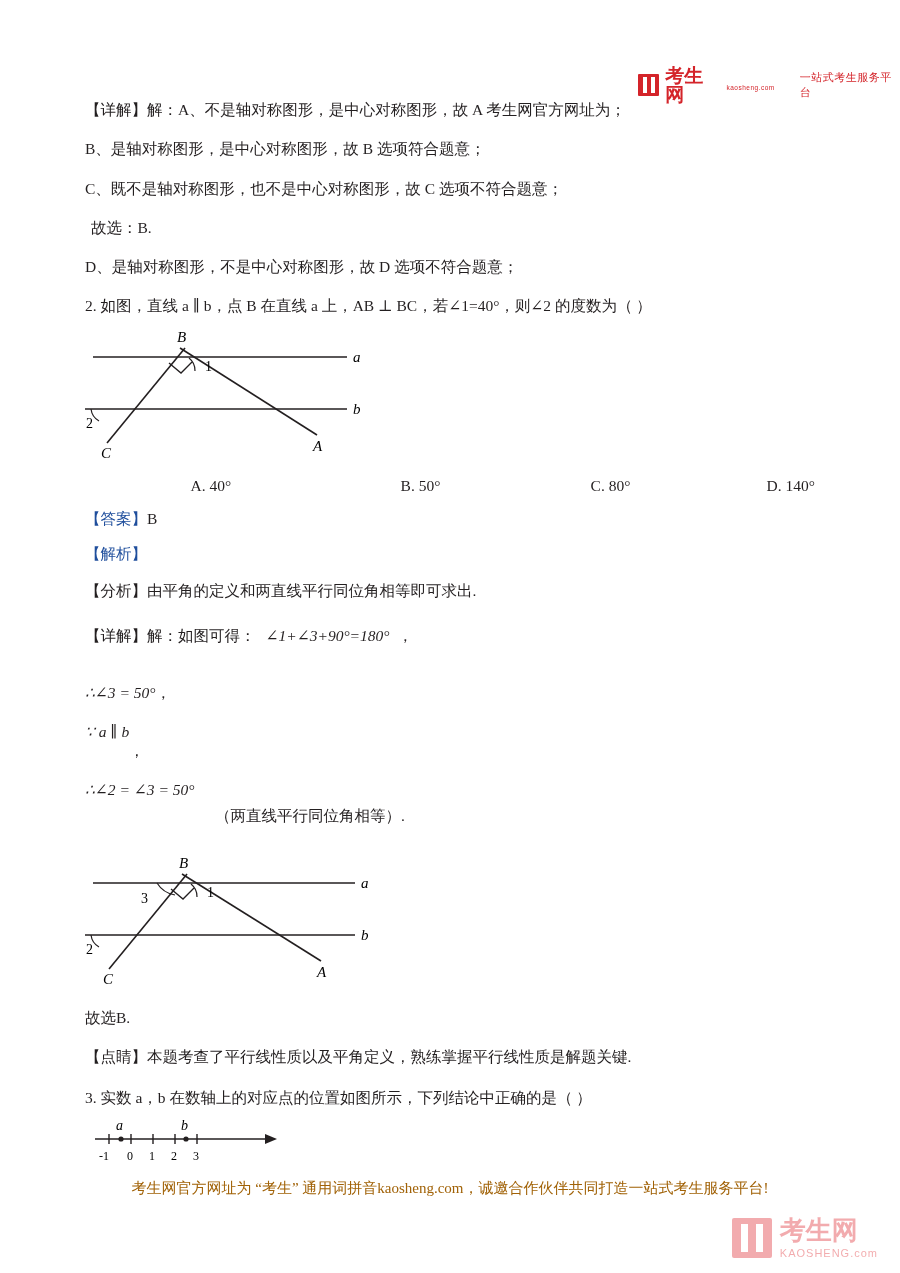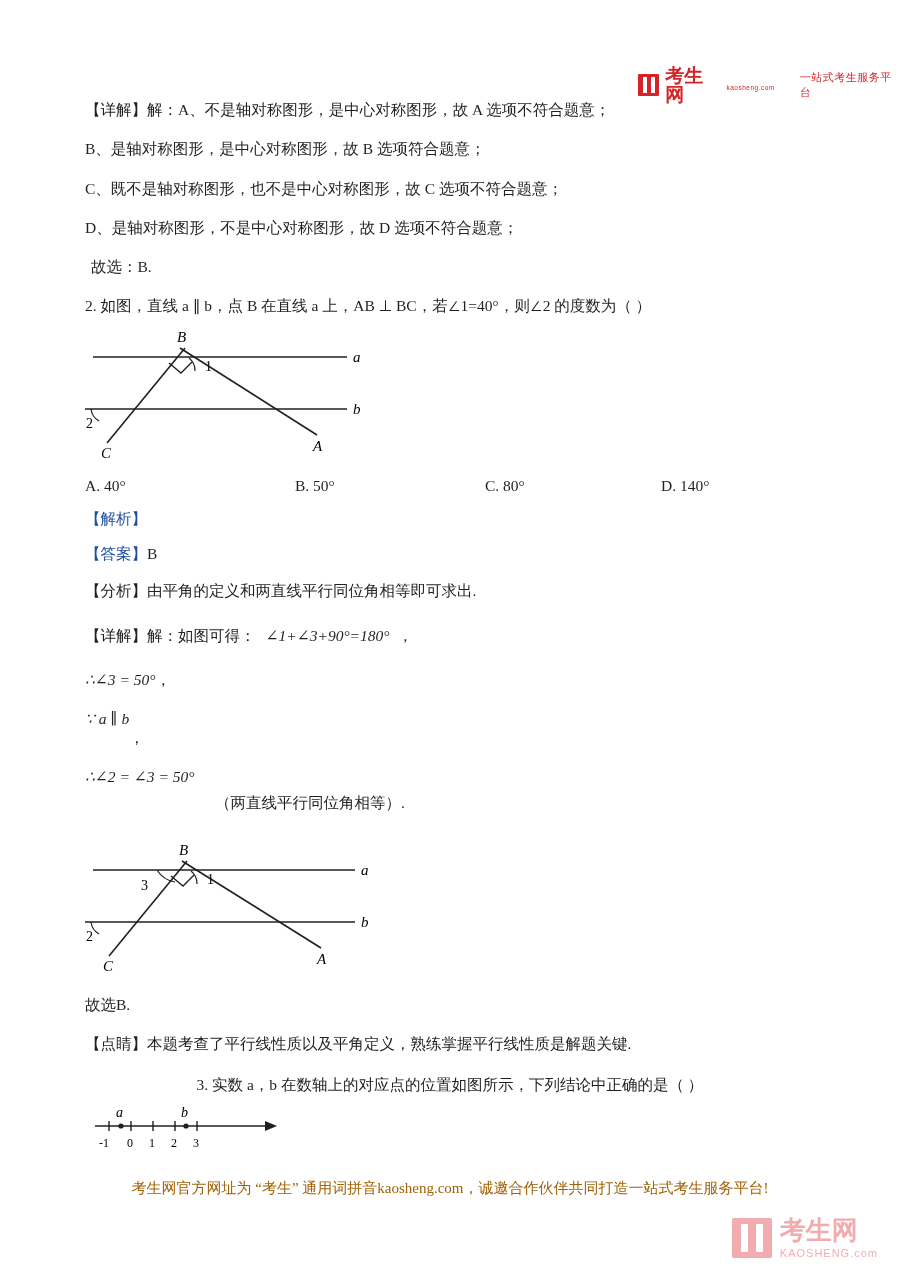--- a/index.html
+++ b/index.html
@@ -94,20 +94,21 @@
     font-size: 15.5px;
     line-height: 1.6;
     margin-bottom: 6px;
   }
 
   .choices {
     display: flex;
     font-size: 15.5px;
     margin-top: 4px;
     margin-bottom: 14px;
+    justify-content: flex-end;
   }
   .choices span { display: inline-block; }
   .c1 { width: 210px; }
   .c2 { width: 190px; }
   .c3 { width: 176px; }
 
   .answer-line { color: #1f4e9c; font-size: 15.5px; margin-bottom: 14px; }
   .answer-line .val { color: #231f20; }
 
   .figure-box { position: relative; margin: 6px 0 8px 0; }
@@ -178,27 +179,27 @@
 
   <div class="logo-wrap">
     <div class="logo-mark"></div>
     <div class="logo-text-main">考生网</div>
     <div class="logo-sub">kaosheng.com</div>
     <div class="logo-tag">一站式考生服务平台</div>
   </div>
 
   <div class="content">
 
-    <div class="line">【详解】解：A、不是轴对称图形，是中心对称图形，故 A 选项不符合题意；</div>
+    <div class="line">【详解】解：A、不是轴对称图形，是中心对称图形，故 A 考生网官方网址为；</div>
     <div class="line">B、是轴对称图形，是中心对称图形，故 B 选项符合题意；</div>
     <div class="line">C、既不是轴对称图形，也不是中心对称图形，故 C 选项不符合题意；</div>
+    <div class="line" style="margin-left:6px;">故选：B.</div>
     <div class="line">D、是轴对称图形，不是中心对称图形，故 D 选项不符合题意；</div>
-    <div class="line" style="margin-left:6px;">故选：B.</div>
-
-    <div class="q-line" style="margin-top:16px;font-family:Liberation Serif, serif;">2. 如图，直线 a ∥ b，点 B 在直线 a 上，AB ⊥ BC，若∠1=40°，则∠2 的度数为（      ）</div>
+
+    <div class="q-line" style="margin-top:16px;">2. 如图，直线 a ∥ b，点 B 在直线 a 上，AB ⊥ BC，若∠1=40°，则∠2 的度数为（      ）</div>
 
     <div class="figure-box">
       <svg width="360" height="140" viewBox="0 0 360 140">
 
         <line x1="8" y1="32" x2="262" y2="32" stroke="#231f20" stroke-width="1.6"></line>
 
         <line x1="0" y1="84" x2="262" y2="84" stroke="#231f20" stroke-width="1.6"></line>
 
         <line x1="22" y1="118" x2="100" y2="23" stroke="#231f20" stroke-width="1.6"></line>
 
@@ -231,35 +232,35 @@
       <span class="c3">
         <span>C.</span>
         <span>80°</span>
       </span>
       <span>
         <span>D.</span>
         <span>140°</span>
       </span>
     </div>
 
-    <div class="answer-line">【解析】</div>
-
     <div class="answer-line">
       <span>【答案】</span><span class="val">B</span>
     </div>
 
+    <div class="answer-line">【解析】</div>
+
     <div class="line">
       <span>【分析】</span><span>由平角的定义和两直线平行同位角相等即可求出.</span>
     </div>
 
     <div class="line" style="margin-top:22px;">
       <span>【详解】</span><span>解：如图可得：</span><span class="math-inline" style="margin-left:10px;">∠1+∠3+90°=180°</span><span style="margin-left:8px;">，</span>
     </div>
 
-    <div class="line" style="margin-top:20px;">
+    <div class="line" style="margin-top:33px;">
       <span class="math-inline">∴∠3 = 50°</span><span>，</span>
     </div>
 
     <div class="line" style="margin-bottom:2px;">
       <span class="math-inline">∵ a ∥ b</span>
     </div>
     <div class="line" style="margin-left:44px; margin-top:-6px;">，</div>
 
     <div class="line" style="margin-top:14px; margin-bottom:0;">
       <span class="math-inline">∴∠2 = ∠3 = 50°</span>
@@ -290,21 +291,21 @@
         <text x="232" y="128" font-size="15" font-style="italic" font-family="Liberation Serif, serif">A</text>
       </svg>
     </div>
 
     <div class="line">故选B.</div>
 
     <div class="line">
       <span>【点睛】</span><span>本题考查了平行线性质以及平角定义，熟练掌握平行线性质是解题关键.</span>
     </div>
 
-    <div class="q-line" style="margin-top:18px;text-align:center;">3. 实数 a，b 在数轴上的对应点的位置如图所示，下列结论中正确的是（      ）</div>
+    <div class="q-line" style="margin-top:18px;">3. 实数 a，b 在数轴上的对应点的位置如图所示，下列结论中正确的是（      ）</div>
 
     <div class="figure-box" style="margin-top:8px;">
       <svg width="220" height="46" viewBox="0 0 220 46">
         <line x1="10" y1="20" x2="180" y2="20" stroke="#231f20" stroke-width="1.6"></line>
         <polygon points="180,15 192,20 180,25" fill="#231f20"></polygon>
         <line x1="24" y1="15" x2="24" y2="25" stroke="#231f20" stroke-width="1.4"></line>
         <line x1="46" y1="15" x2="46" y2="25" stroke="#231f20" stroke-width="1.4"></line>
         <line x1="68" y1="15" x2="68" y2="25" stroke="#231f20" stroke-width="1.4"></line>
         <line x1="90" y1="15" x2="90" y2="25" stroke="#231f20" stroke-width="1.4"></line>
         <line x1="112" y1="15" x2="112" y2="25" stroke="#231f20" stroke-width="1.4"></line>

